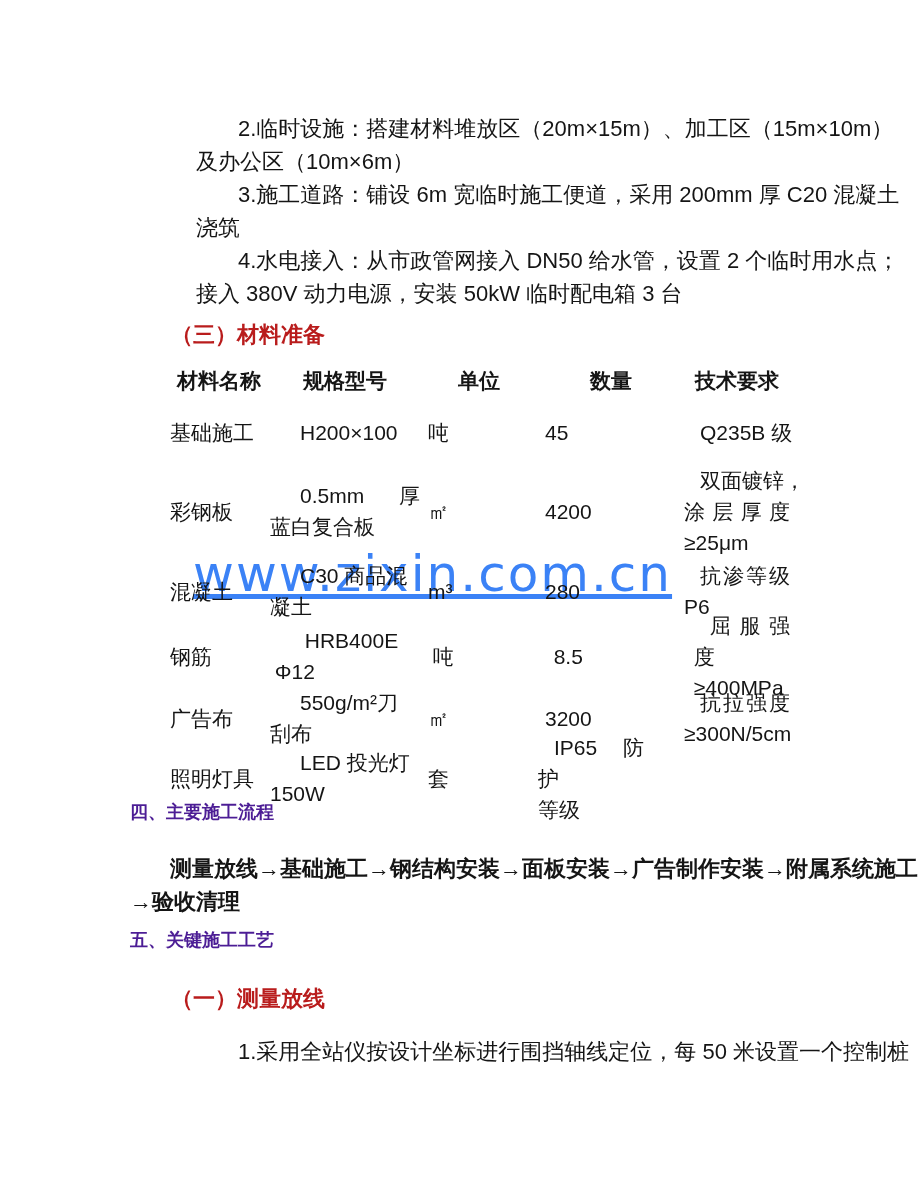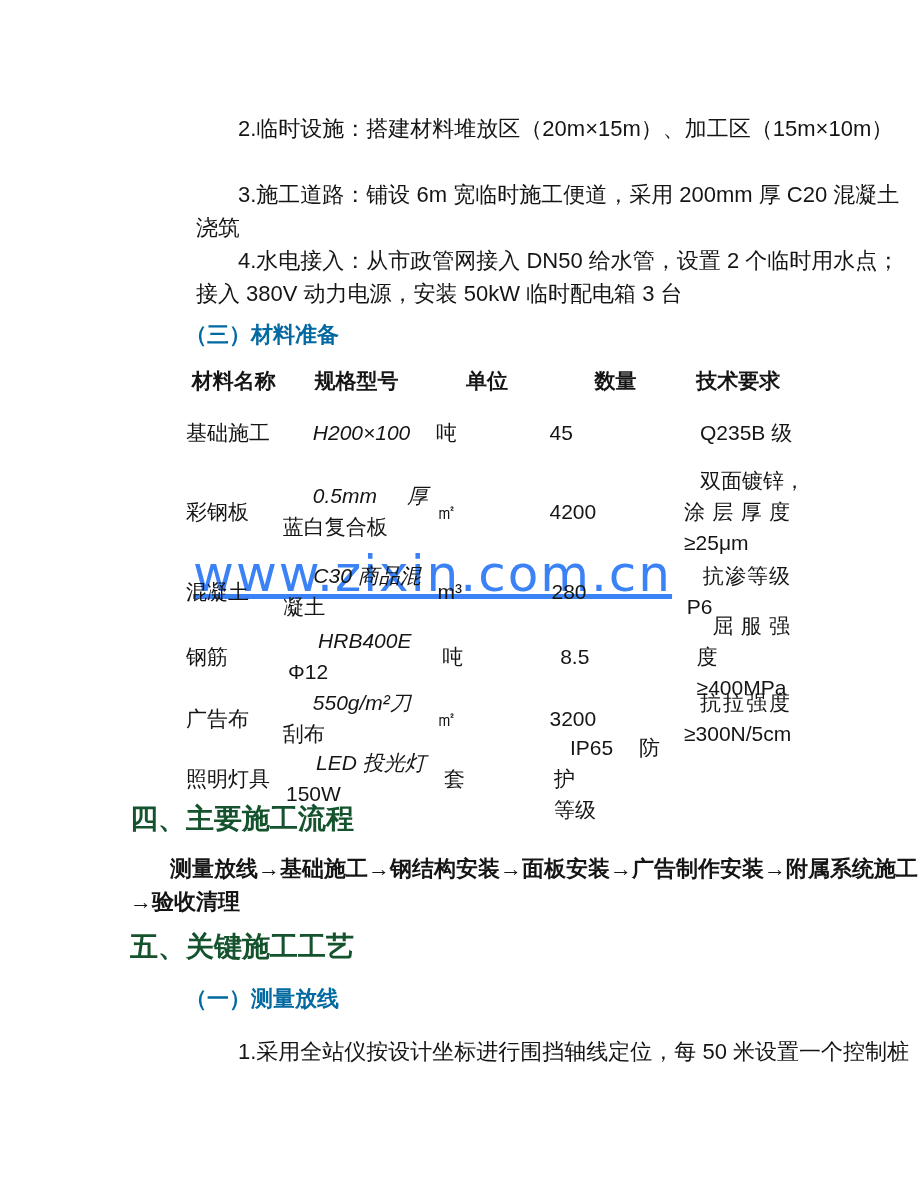--- a/index.html
+++ b/index.html
@@ -25,65 +25,66 @@
   
   .body-par{
     left:196px;width:600px;
     font-size:22px;line-height:33px;
   }
   .line{white-space:nowrap;}
   .line.indent{text-indent:42px;}
   .line.spread{text-align:justify;text-align-last:justify;}
   
   .sub-heading{
-    left:185px;
+    left:171px;
     font-size:22px;font-weight:700;
-    white-space:nowrap;color:#0369a1;
+    white-space:nowrap;color:#b91c1c;
   }
   
   .big-heading{
     left:130px;
     font-family:"Liberation Serif","DejaVu Serif",serif;
-    font-size:28px;font-weight:700;
-    white-space:nowrap;color:#14532d;
+    font-size:18px;font-weight:700;
+    white-space:nowrap;color:#4c1d95;
   }
   
   .flow-par{
     left:130px;width:655px;
     font-size:22px;line-height:33px;
   }
   .flow-par .indent{text-indent:40px;}
   
   .m-table{
     left:168px;top:365px;width:622px;
     font-size:21px;line-height:31px;
   }
   .trow{display:flex;align-items:center;}
   .trow.hdr{height:35px;align-items:flex-start;}
   .cell{box-sizing:border-box;}
-  .c1{width:102px;padding-left:2px;margin-left:16px;}
+  .c1{width:102px;padding-left:2px;}
   .c2{width:150px;}
   .c3{width:118px;padding-left:8px;}
   .c4{width:146px;padding-left:7px;}
   .c5{width:106px;}
   .th{font-weight:700;text-align:center;padding-left:0;}
   .cline{white-space:nowrap;}
-  .c2 .first{text-indent:30px;font-style:italic;}
+  .c2 .first{text-indent:30px;}
   .c5 .first{text-indent:16px;}
   .cline.spread{text-align:justify;text-align-last:justify;white-space:normal;}
 </style>
 </head>
 <body>
 
 <div class="page">
 
   <div class="watermark" style="color: #3b82f6; text-decoration: underline;">www.zixin.com.cn</div>
 
   <div class="layer body-par" style="top:112px;">
     <div class="line indent spread">2.临时设施：搭建材料堆放区（20m×15m）、加工区（15m×10m）</div>
+    <div class="line">及办公区（10m×6m）</div>
   </div>
 
   <div class="layer body-par" style="top:178px;">
     <div class="line indent spread">3.施工道路：铺设 6m 宽临时施工便道，采用 200mm 厚 C20 混凝土</div>
     <div class="line">浇筑</div>
   </div>
 
   <div class="layer body-par" style="top:244px;">
     <div class="line indent spread">4.水电接入：从市政管网接入 DN50 给水管，设置 2 个临时用水点；</div>
     <div class="line">接入 380V 动力电源，安装 50kW 临时配电箱 3 台</div>

